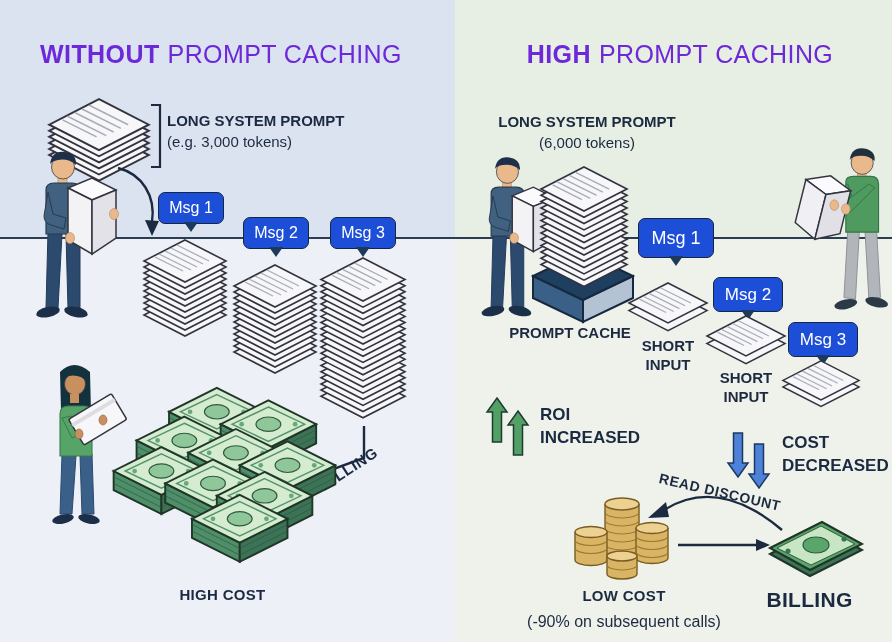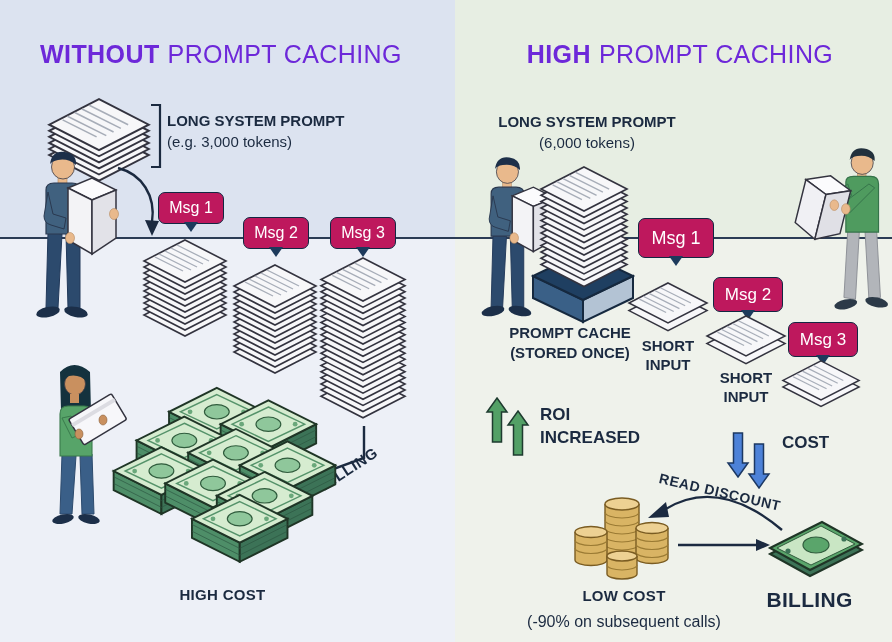--- a/index.html
+++ b/index.html
@@ -17,21 +17,21 @@
   .title .t-bold{font-weight:800;}
   .title .t-rest{font-weight:500;margin-left:8px;}
   
   .lbl{font-size:15px;line-height:21px;font-weight:600;}
   .lbl .sub{font-weight:400;}
   .lbl-c{text-align:center;}
   .cost-title{font-size:15px;font-weight:700;text-align:center;letter-spacing:.3px;}
   .cost-sub{font-size:16px;font-weight:500;text-align:center;margin-top:2px;}
   .big-lbl{font-size:21px;font-weight:700;text-align:center;letter-spacing:.3px;}
   
-  .badge{background:#be185d;border:1px solid #132742;border-radius:7px;
+  .badge{background:#1d4ed8;border:1px solid #132742;border-radius:7px;
          color:#fff;display:flex;align-items:center;justify-content:center;
          font-weight:500;}
   .badge::after{content:'';position:absolute;bottom:-9px;left:calc(50% - 7px);
          border:7px solid transparent;border-top:10px solid #1d3a5c;border-bottom:0;}
   .b-sm{width:64px;height:30px;font-size:16px;}
   .b-lg{width:74px;height:38px;font-size:18px;}
   .b-md{width:68px;height:33px;font-size:17px;}
   .rot-billing{transform:rotate(-33deg);font-size:15px;font-weight:700;letter-spacing:.8px;}
   .rot-discount{transform:rotate(13deg);font-size:14px;font-weight:700;letter-spacing:.6px;
                 width:140px;text-align:center;}
@@ -270,21 +270,20 @@
       <use href="#sh" y="24"></use>
       <use href="#sh" y="18"></use>
       <use href="#sh" y="12"></use>
       <use href="#sh" y="6"></use>
       <use href="#sh" y="0"></use>
       <use href="#shl" y="0"></use>
     </svg>
 
   <div class="abs lbl lbl-c" style="left:480px;top:323px;width:180px;line-height:20px;">
     <div>PROMPT CACHE</div>
-    <div>(STORED ONCE)</div>
   </div>
 
   <div class="abs badge b-lg" style="left:638px;top:218px;">
       <span>Msg 1</span>
     </div>
   <svg class="abs stack" style="left:628px;top:282px;width:80px;" viewBox="0 0 84 54">
       <use href="#sh" y="8"></use>
       <use href="#sh" y="0"></use>
       <use href="#shl" y="0"></use>
     </svg>
@@ -343,20 +342,21 @@
     <div>ROI</div>
     <div>INCREASED</div>
   </div>
 
   <svg class="abs" style="left:727px;top:432px;" width="50" height="52" viewBox="0 0 50 52">
     <use href="#dnarrow" x="0" y="0"></use>
     <use href="#dnarrow" x="21" y="11"></use>
   </svg>
   <div class="abs two-line" style="left:782px;top:431px;">
     <div>COST</div>
+    <div>DECREASED</div>
   </div>
 
   <svg class="abs" style="left:642px;top:468px;" width="148" height="70" viewBox="0 0 148 70">
     <path d="M140,62 Q76,8 22,42" fill="none" stroke="#1b2a40" stroke-width="2.4"></path>
     <polygon points="6,50 24,34 27,49" fill="#1b2a40"></polygon>
   </svg>
   <div class="abs rot-discount" style="left:650px;top:484px;">READ DISCOUNT</div>
 
   <svg class="abs" style="left:572px;top:494px;" width="100" height="92" viewBox="0 0 100 92">
     <g stroke="#7a5c22" stroke-width="1.4">

